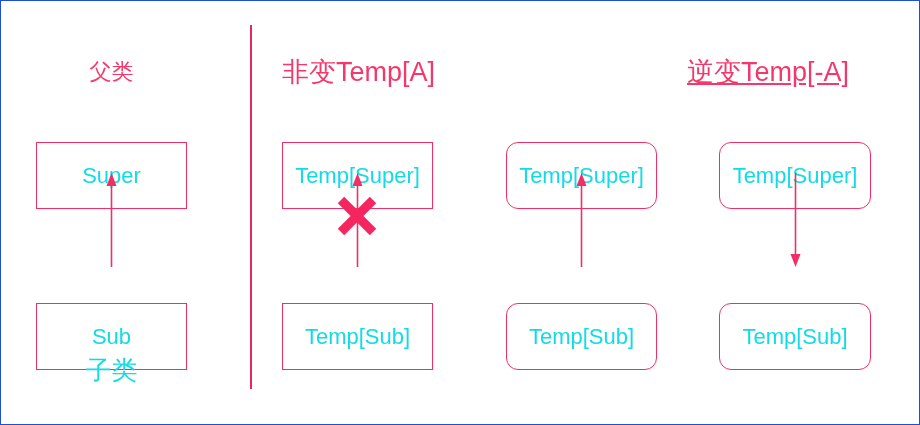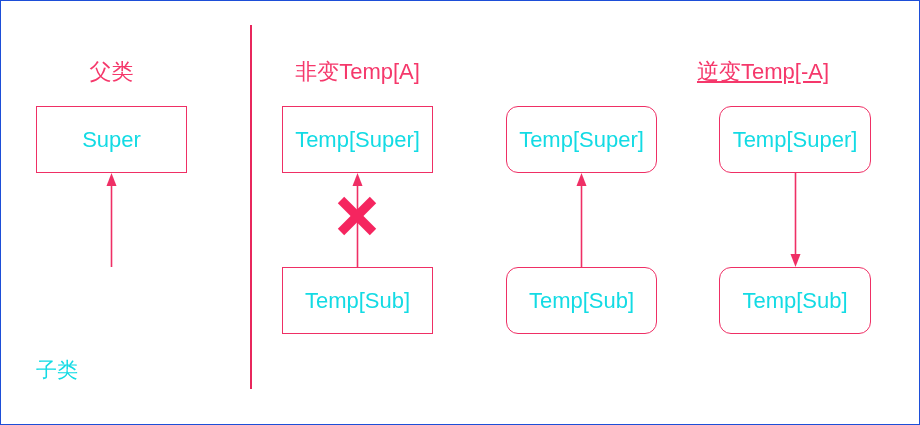--- a/index.html
+++ b/index.html
@@ -30,48 +30,49 @@
     background: #e8275c;
   }
 
   
   .col-title {
     position: absolute;
     top: 56px;
     height: 30px;
     line-height: 30px;
     text-align: center;
-    font-size: 22px;
+    font-size: 27px;
     color: #f5386b;
     white-space: nowrap;
   }
   .col-title.cn-only { font-size: 22px; }
 
   
   .node {
     position: absolute;
     box-sizing: border-box;
     border: 1.6px solid #ef2f65;
     background: #ffffff;
     color: #13dbe4;
     font-size: 22px;
     display: flex;
     align-items: center;
     justify-content: center;
     white-space: nowrap;
+    margin-top: 36px;
   }
   .node.rounded { border-radius: 12px; }
 
   
   .caption {
     position: absolute;
     height: 30px;
     line-height: 30px;
-    text-align: left;
-    font-size: 21px;
+    text-align: center;
+    font-size: 26px;
     white-space: nowrap;
   }
   .caption.sub-caption { color: #13dbe4; }
 
   
   .connector {
     position: absolute;
   }
   .connector svg { display: block; }
 
@@ -102,20 +103,21 @@
 
   <div class="node" style="left:35px; top:105px; width:151px; height:67px;">Super</div>
 
   <div class="connector" style="left:95px; top:172px;">
     <svg width="31" height="94" viewBox="0 0 31 94">
       <line x1="15.5" y1="94" x2="15.5" y2="10" stroke="#ef2f65" stroke-width="1.6"></line>
       <polygon points="15.5,0 10.5,13 20.5,13" fill="#ef2f65"></polygon>
     </svg>
   </div>
 
+  <div class="node" style="left:35px; top:266px; width:151px; height:67px;">Sub</div>
 
   <div class="caption sub-caption" style="left:35px; top:354px; width:151px;">子类</div>
 
   <div class="col-title" style="left:281px; width:151px;">非变Temp[A]</div>
 
   <div class="node" style="left:281px; top:105px; width:151px; height:67px;">Temp[Super]</div>
 
   <div class="connector" style="left:341px; top:172px;">
     <svg width="31" height="94" viewBox="0 0 31 94">
       <line x1="15.5" y1="94" x2="15.5" y2="10" stroke="#ef2f65" stroke-width="1.6"></line>

